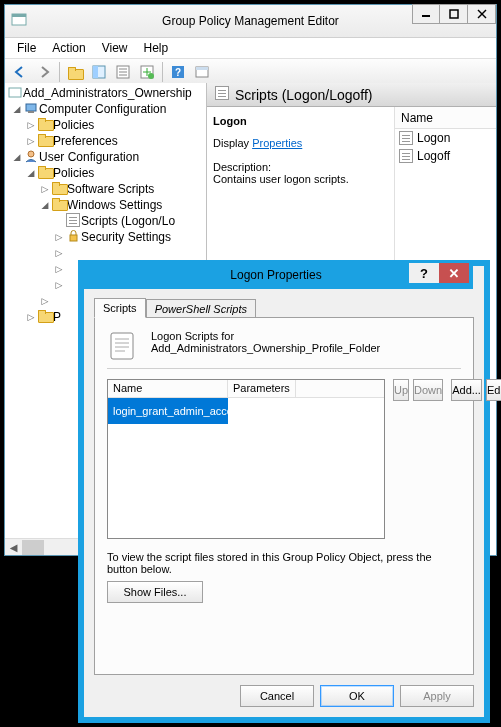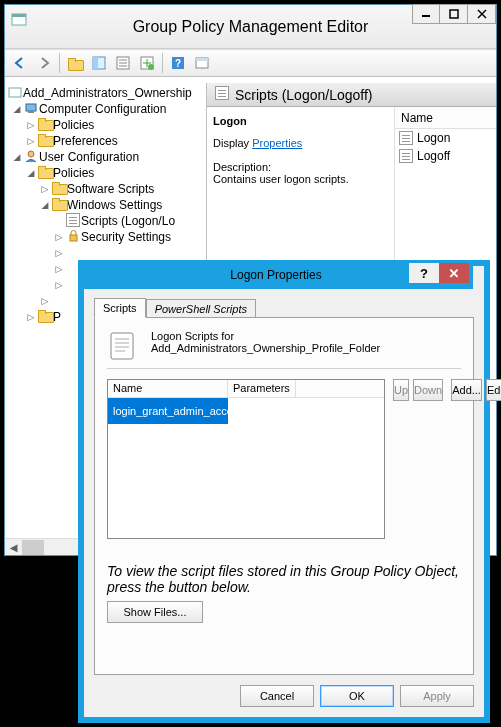--- a/index.html
+++ b/index.html
@@ -4,23 +4,23 @@
 <style>
   * { box-sizing: border-box; font-family: "Segoe UI", Tahoma, sans-serif; }
   body { margin:0; background:#000; width:501px; height:727px; position:relative; overflow:hidden; }
 
   
   .win-main {
     position:absolute; left:4px; top:4px; width:493px; height:552px;
     background:#fff; border:1px solid #5a94b0;
   }
   .titlebar-main {
-    height:44px; background:linear-gradient(#f7f7f7,#ebebeb);
+    height:33px; background:linear-gradient(#f7f7f7,#ebebeb);
     border-bottom:1px solid #d0d0d0; display:flex; align-items:center;
-    justify-content:center; position:relative; font-size:16px;
+    justify-content:center; position:relative; font-size:12px;
   }
   .titlebar-main .icon { position:absolute; left:6px; top:6px; }
   .titlebar-main .wincontrols { position:absolute; right:0; top:0; display:flex; height:22px; }
   .titlebar-main .wincontrols div {
     width:28px; height:20px; border:1px solid #a0a0a0; margin-top:-1px;
     display:flex; align-items:center; justify-content:center; font-size:12px;
     background:#f0f0f0;
   }
   .titlebar-main .wincontrols div + div { border-left:none; }
 
@@ -110,21 +110,21 @@
   .dlg-listbox .row-sel { background:#0078d7; color:#fff; padding:7px 5px; width:120px; }
 
   .dlg-side-buttons { width:68px; display:flex; flex-direction:row; gap:4px; }
   .winbtn {
     height:22px; border:1px solid #a0a0a0; background:linear-gradient(#fff,#e8e8e8);
     font-size:11px; display:flex; align-items:center; justify-content:center; cursor:default;
   }
   .winbtn.disabled { color:#888; }
   .winbtn.default { border:1px solid #3399ff; box-shadow:inset 0 0 0 1px rgba(51,153,255,0.3); }
 
-  .dlg-footer-text { font-size:14px; margin-top:24px;font-style:italic; }
+  .dlg-footer-text { font-size:11px; margin-top:12px; }
   .dlg-showfiles { margin-top:6px; width:96px; }
 
   .dlg-bottom-buttons {
     position:absolute; right:10px; bottom:10px; display:flex; gap:6px;
   }
   .dlg-bottom-buttons .winbtn { width:74px; }
 
   
   .folder { display:inline-block; width:14px; height:11px; position:relative; }
   .folder::before { content:""; position:absolute; left:0; top:2px; width:14px; height:9px; background:#f7d774; border:1px solid #d4a017; border-radius:1px; }
@@ -157,20 +157,26 @@
         </div>
       <div>
           <svg width="10" height="10">
             <line x1="1" y1="1" x2="9" y2="9" stroke="#000" stroke-width="1.5"></line>
             <line x1="9" y1="1" x2="1" y2="9" stroke="#000" stroke-width="1.5"></line>
           </svg>
         </div>
     </div>
   </div>
 
+  <div class="menubar">
+    <span>File</span>
+    <span>Action</span>
+    <span>View</span>
+    <span>Help</span>
+  </div>
 
   <div class="toolbar">
     <div class="tb">
         <svg width="14" height="14">
           <path d="M9 2 L3 7 L9 12" fill="none" stroke="#1e6fbf" stroke-width="2"></path>
         </svg>
       </div>
     <div class="tb">
         <svg width="14" height="14">
           <path d="M5 2 L11 7 L5 12" fill="none" stroke="#888" stroke-width="2"></path>

